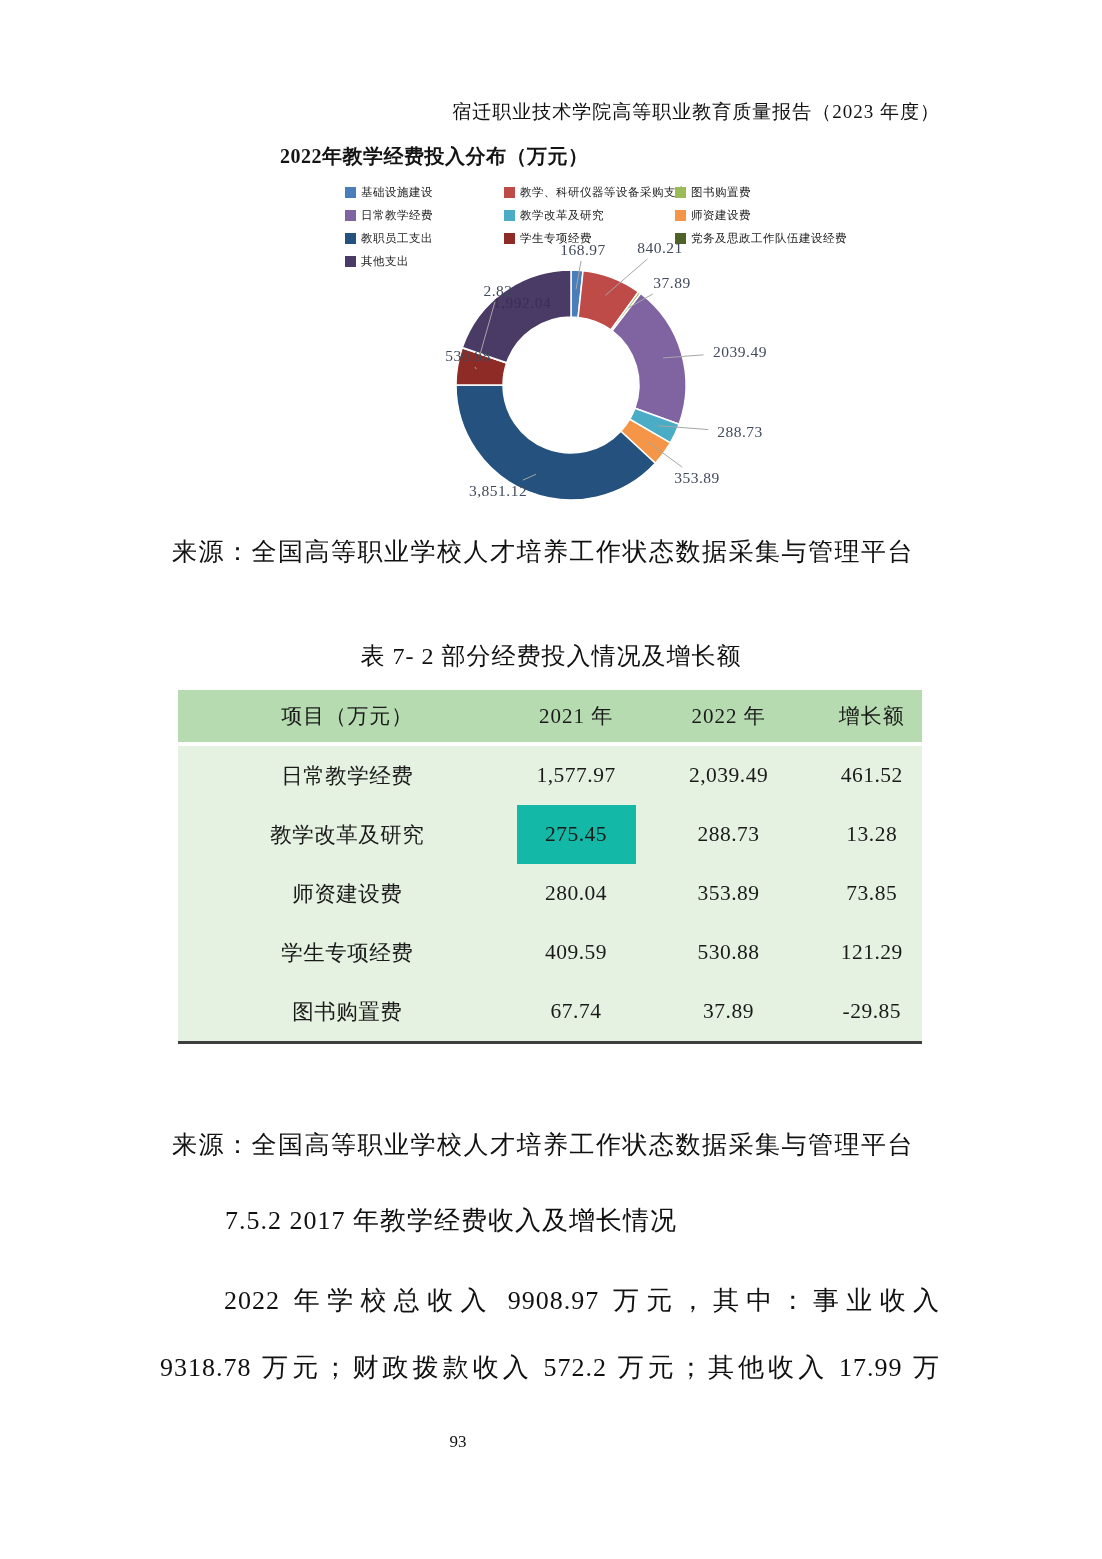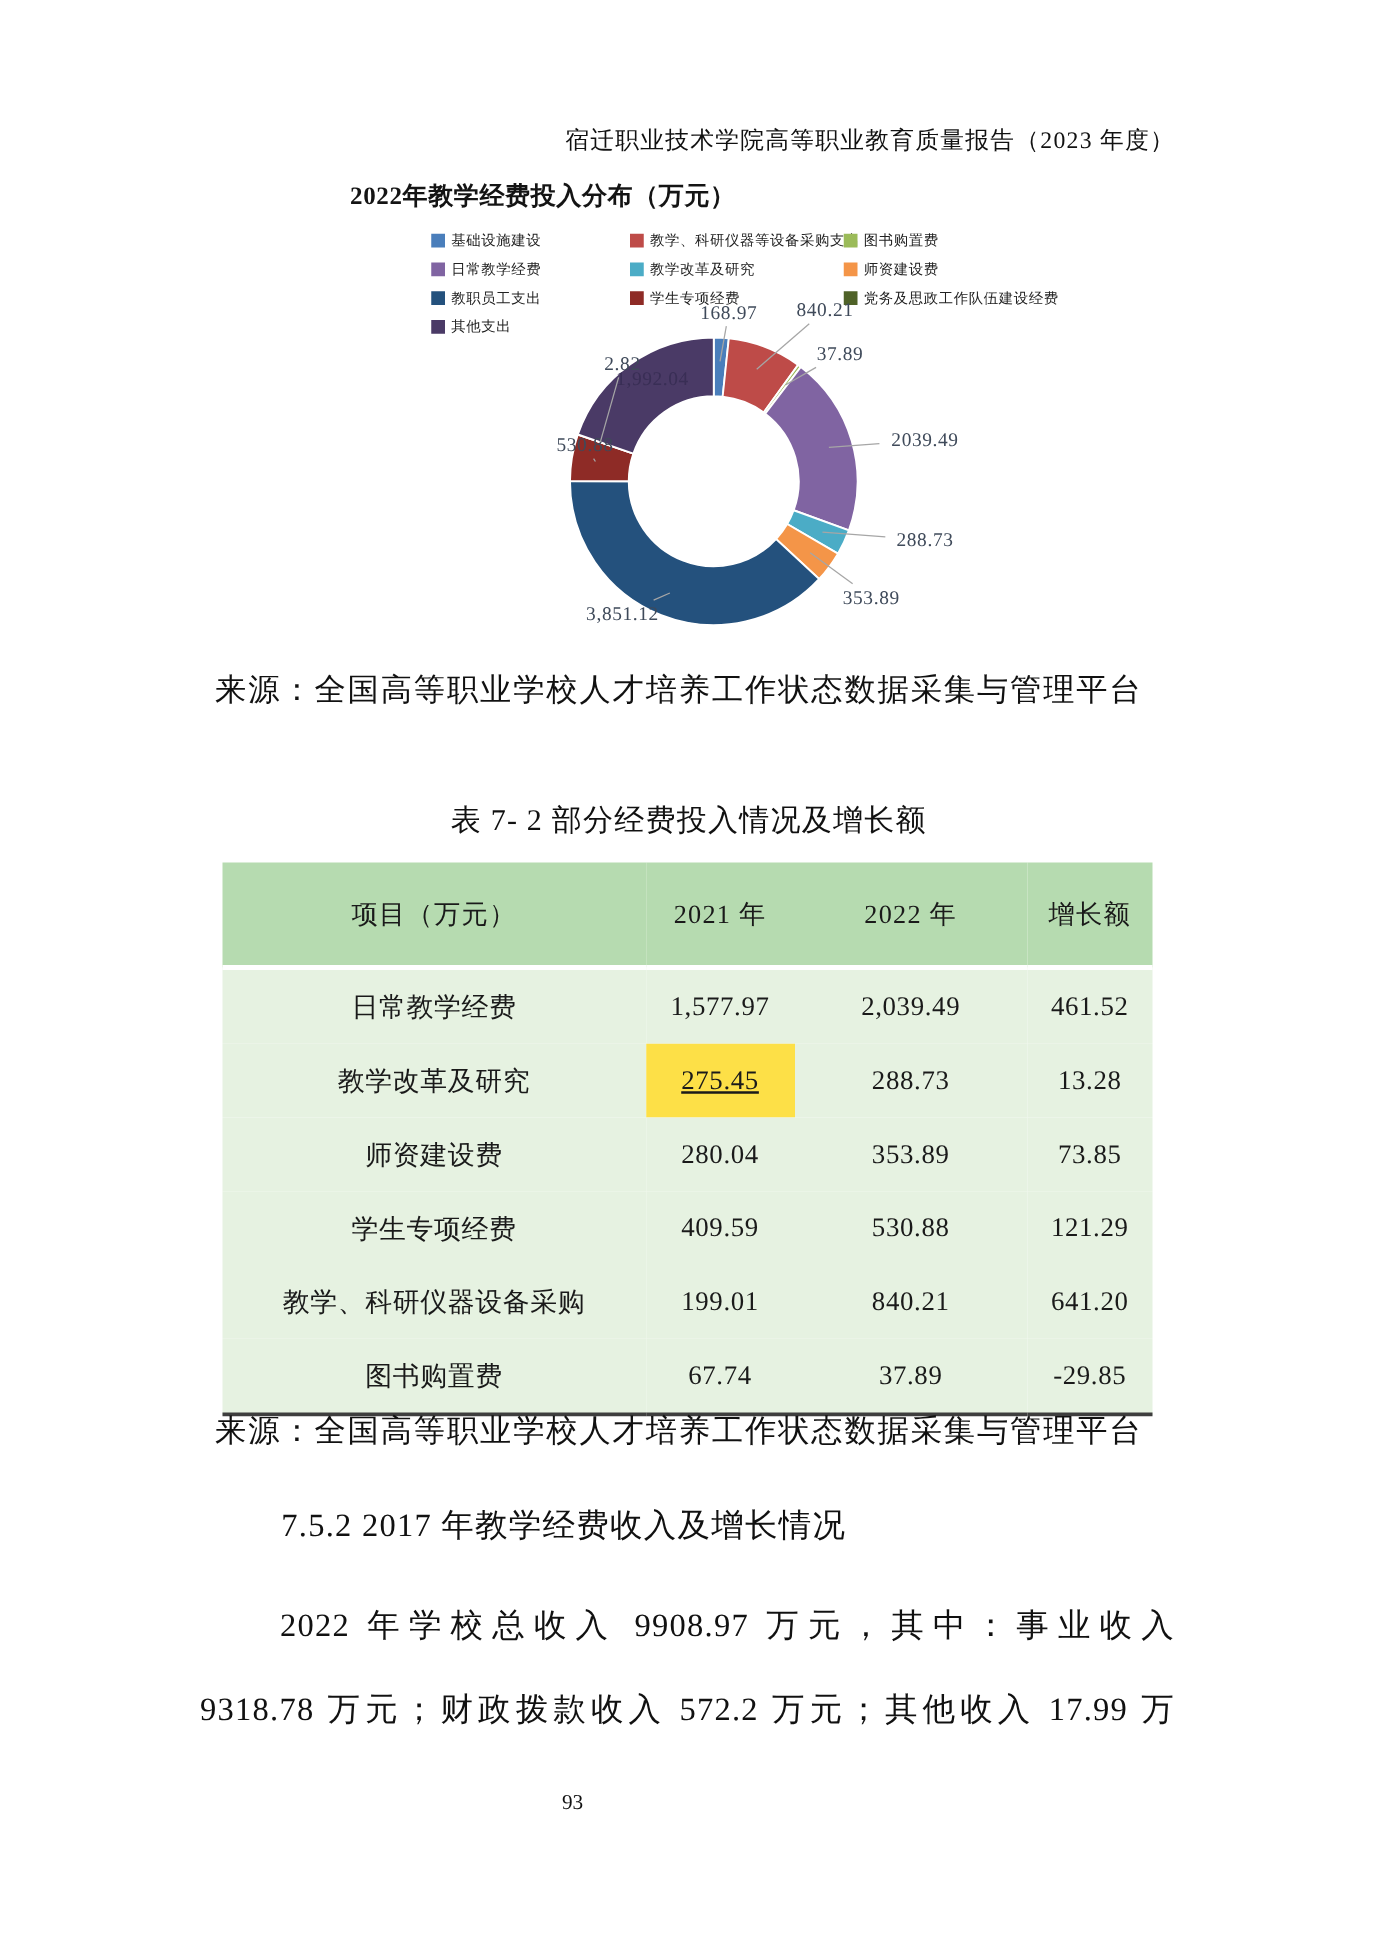--- a/index.html
+++ b/index.html
@@ -38,21 +38,21 @@
   .fig-cap{ top:588px; }
   .tab-cap{ top:640px; }
   
   .funding-table{
     position:absolute; top:690px; left:178px; width:744px;
     border-collapse:collapse; table-layout:fixed;
   }
   .funding-table th, .funding-table td{ text-align:center; vertical-align:middle; }
   .funding-table th{
     font-weight:normal; font-size:21px; letter-spacing:1px;
-    padding:27px 4px; border-bottom:4px solid #ffffff;
+    padding:12px 4px; border-bottom:4px solid #ffffff;
   }
   .funding-table td{ font-size:21.5px; padding:15px 4px; letter-spacing:0.5px; }
   .funding-table col.c1{ width:45.5%; } .funding-table col.c2{ width:16%; }
   .funding-table col.c3{ width:25%; }  .funding-table col.c4{ width:13.5%; }
   .funding-table tbody tr:last-child td{ border-bottom:3px solid #3e3e3e; }
   
   .section-heading{ position:absolute; top:1203px; left:225px; font-size:26px; letter-spacing:1px; color:#111; }
   .body-par{ position:absolute; left:160px; width:780px; font-size:26px; color:#111;
              text-align:justify; text-align-last:justify; letter-spacing:1px; }
   .bp1{ top:1283px; padding-left:64px; width:716px; }
@@ -167,41 +167,35 @@
       </thead>
     <tbody id="ft-body">
         <tr>
           <td style="background: rgb(230, 242, 225);">日常教学经费</td>
           <td style="background: rgb(230, 242, 225);">1,577.97</td>
           <td style="background: rgb(230, 242, 225);">2,039.49</td>
           <td style="background: rgb(230, 242, 225);">461.52</td>
         </tr>
         <tr>
           <td style="background: rgb(230, 242, 225);">教学改革及研究</td>
-          <td style="background: #fde047; text-decoration: underline;">275.45</td>
+          <td style="background: #14b8a6;">275.45</td>
           <td style="background: rgb(230, 242, 225);">288.73</td>
           <td style="background: rgb(230, 242, 225);">13.28</td>
         </tr>
         <tr>
           <td style="background: rgb(230, 242, 225);">师资建设费</td>
           <td style="background: rgb(230, 242, 225);">280.04</td>
           <td style="background: rgb(230, 242, 225);">353.89</td>
           <td style="background: rgb(230, 242, 225);">73.85</td>
         </tr>
         <tr>
           <td style="background: rgb(230, 242, 225);">学生专项经费</td>
           <td style="background: rgb(230, 242, 225);">409.59</td>
           <td style="background: rgb(230, 242, 225);">530.88</td>
           <td style="background: rgb(230, 242, 225);">121.29</td>
-        </tr>
-        <tr>
-          <td style="background: rgb(230, 242, 225);">教学、科研仪器设备采购</td>
-          <td style="background: rgb(230, 242, 225);">199.01</td>
-          <td style="background: rgb(230, 242, 225);">840.21</td>
-          <td style="background: rgb(230, 242, 225);">641.20</td>
         </tr>
         <tr>
           <td style="background: rgb(230, 242, 225);">图书购置费</td>
           <td style="background: rgb(230, 242, 225);">67.74</td>
           <td style="background: rgb(230, 242, 225);">37.89</td>
           <td style="background: rgb(230, 242, 225);">-29.85</td>
         </tr>
       </tbody>
   </table>
 

